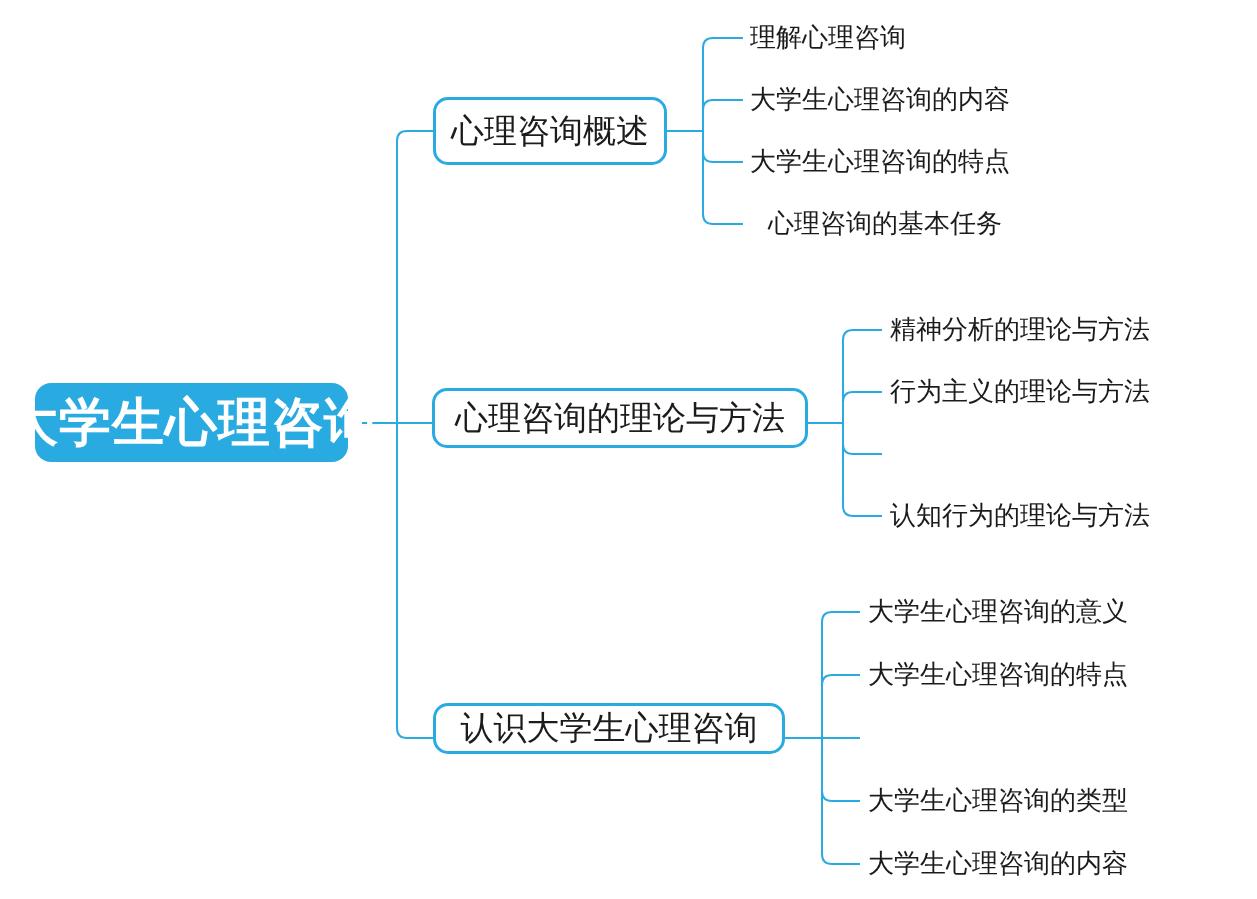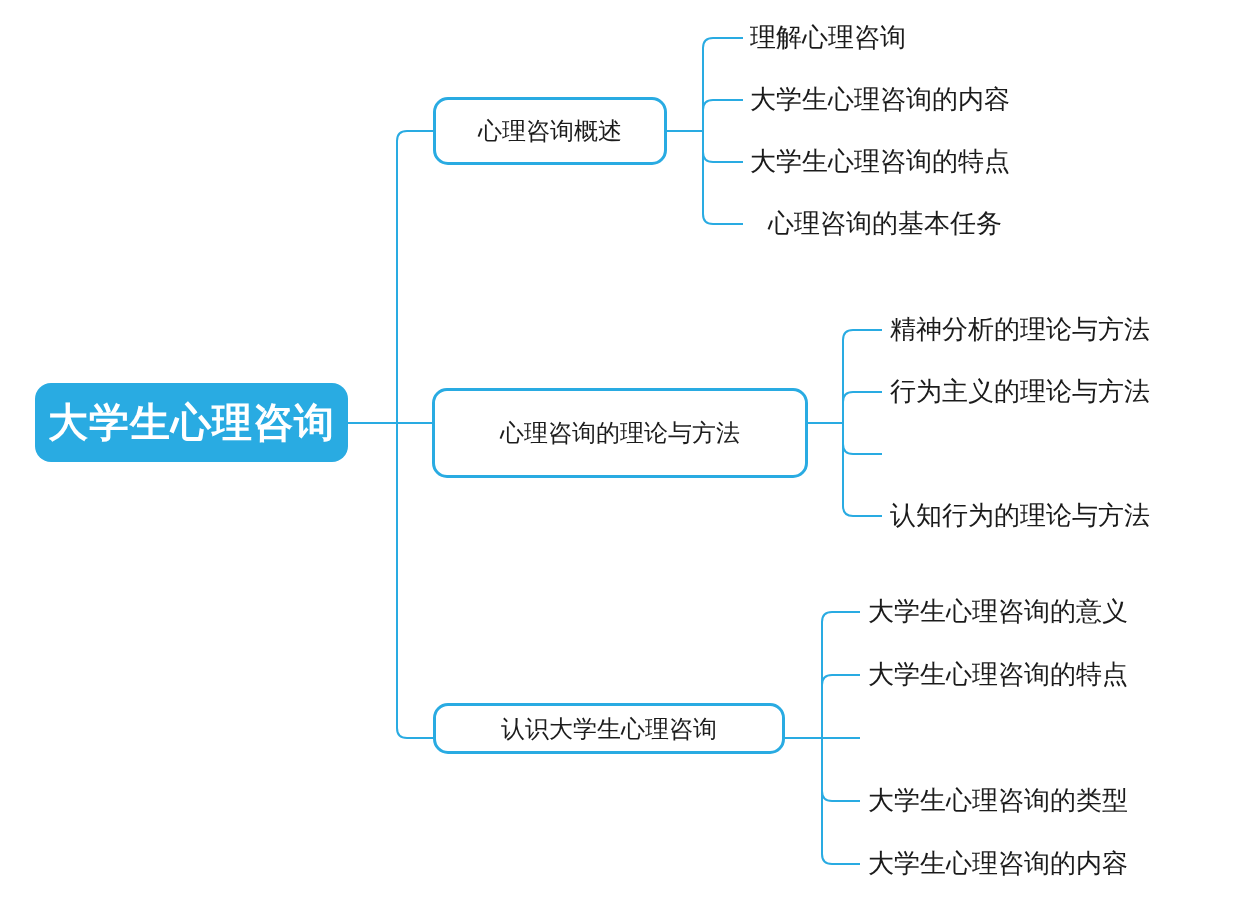--- a/index.html
+++ b/index.html
@@ -25,40 +25,40 @@
   .root-node {
     position: absolute;
     left: 35px; top: 383px;
     width: 313px; height: 79px;
     background: var(--accent, #29ABE2);
     border-radius: 16px;
     display: flex;
     align-items: center;
     justify-content: center;
     color: #ffffff;
-    font-size: 40px;
+    font-size: 52px;
     font-weight: bold;
     letter-spacing: 1px;
     white-space: nowrap;
   }
   .branch-node {
     position: absolute;
     background: #ffffff;
     border: 3.5px solid var(--accent, #29ABE2);
     border-radius: 15px;
     display: flex;
     align-items: center;
     justify-content: center;
     color: #1c1c1c;
-    font-size: 24px;
+    font-size: 33px;
     white-space: nowrap;
     box-sizing: border-box;
   }
   .b1 { left: 433px; top: 97px;  width: 234px; height: 68px; }
-  .b2 { left: 432px; top: 388px; width: 376px; height: 90px; }
+  .b2 { left: 432px; top: 388px; width: 376px; height: 60px; }
   .b3 { left: 433px; top: 703px; width: 352px; height: 51px; }
   .leaf {
     position: absolute;
     font-family: "Liberation Serif", serif;
     font-size: 26px;
     line-height: 48px;
     color: #1b1b1b;
     white-space: nowrap;
   }
 </style>

